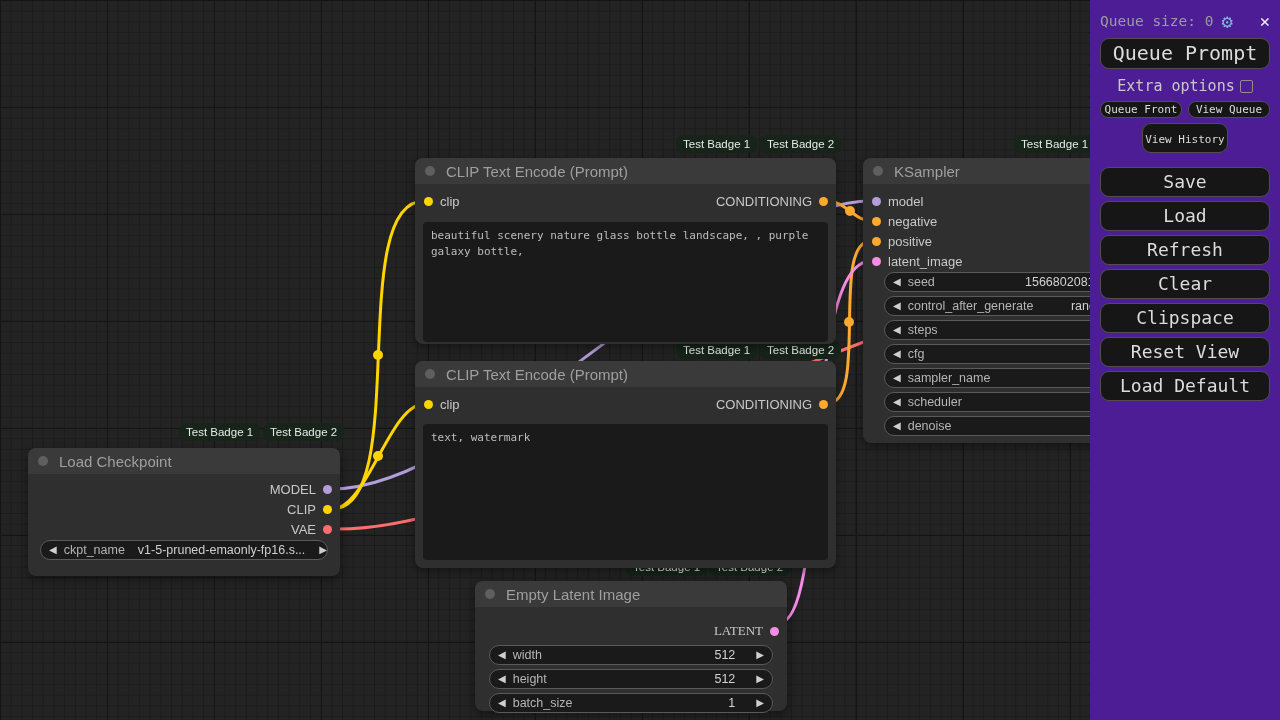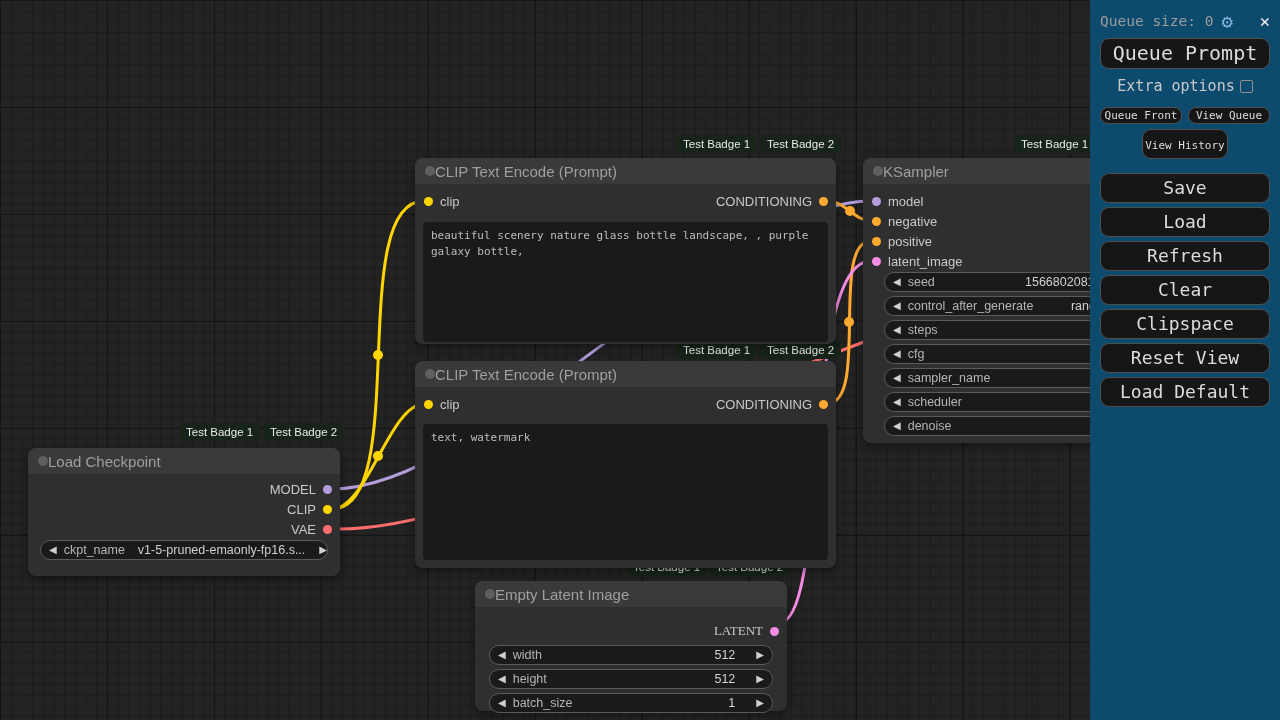--- a/index.html
+++ b/index.html
@@ -28,21 +28,21 @@
   }
 
   
   .node {
     position:absolute; background:#2f2f2f; border-radius:8px;
     box-shadow:0 3px 10px rgba(0,0,0,.45); z-index:4; color:#c8c8c8;
   }
   .node.under { z-index:3; }
   .node-title {
     height:26px; background:#3a3a3a; border-radius:8px 8px 0 0;
-    display:flex; align-items:center; padding:0 10px; 
+    display:flex; align-items:center; padding:0 10px; gap:11px;
     color:#9f9f9f; font-size:15px;
   }
   .collapse-dot { width:10px; height:10px; border-radius:50%; background:#5f5f5f; flex:0 0 auto; }
 
   .slot-row { display:flex; align-items:center; height:20px; font-size:13px; color:#c8c8c8; padding:0 4px; }
   .slot-row.first { margin-top:7px; }
   .slot-dot { width:9px; height:9px; border-radius:50%; flex:0 0 auto; }
   .slot-in { display:flex; align-items:center; gap:7px; margin-left:5px; }
   .slot-out { display:flex; align-items:center; gap:7px; margin-left:auto; margin-right:4px; }
 
@@ -59,35 +59,35 @@
   .node textarea {
     display:block; background:#1a1a1a; border:none; outline:none; resize:none;
     border-radius:4px; color:#bdbdbd;
     font-family:"DejaVu Sans Mono", monospace; font-size:11px; line-height:1.45;
     padding:6px 8px; width:405px; margin:0 auto;
   }
 
   
   .sidebar {
     position:absolute; right:0; top:0; width:190px; height:720px;
-    background:#0c4a6e; z-index:20; padding:10px;
+    background:#4c1d95; z-index:20; padding:10px;
     font-family:"DejaVu Sans Mono", monospace; color:#c9c9c9;
   }
   .sb-top { display:flex; align-items:center; gap:6px; height:22px; margin-bottom:6px; }
   .sb-queue-size { font-size:14.5px; color:#9c9c9c; letter-spacing:0; }
   .sb-gear { font-size:19px; line-height:1; margin-left:2px; }
   .sb-close { font-size:17px; color:#f2f2f2; margin-left:auto; font-weight:bold; cursor:default; }
   .sb-btn {
     display:block; width:100%; background:#161616; border:1px solid #4f4f4f;
     border-radius:9px; color:#dcdcdc; text-align:center;
     font-family:"DejaVu Sans Mono", monospace; cursor:pointer;
   }
   .sb-btn.big { height:31px; font-size:20px; line-height:29px; margin-bottom:8px; }
   .sb-btn.std { height:30px; font-size:18px; line-height:28px; margin-bottom:4px; }
-  .sb-extra { display:flex; align-items:center; justify-content:center; gap:5px; font-size:15px; color:#c9c9c9; height:18px; margin-bottom:12px; }
+  .sb-extra { display:flex; align-items:center; justify-content:center; gap:5px; font-size:15px; color:#c9c9c9; height:18px; margin-bottom:6px; }
   .sb-checkbox { width:13px; height:13px; border:1px solid #8f8f8f; border-radius:2px; background:transparent; }
   .sb-small-row { display:flex; gap:6px; margin-bottom:5px; }
   .sb-btn.small { height:17px; font-size:11px; line-height:15px; border-radius:8px; flex:1; }
   .sb-btn.history { width:86px; height:30px; font-size:11px; line-height:1.25; padding-top:3px; margin:0 auto 14px auto; }
   .sb-stack { margin-top:10px; }
 </style>
 </head>
 <body>
 
 <div class="canvas">

